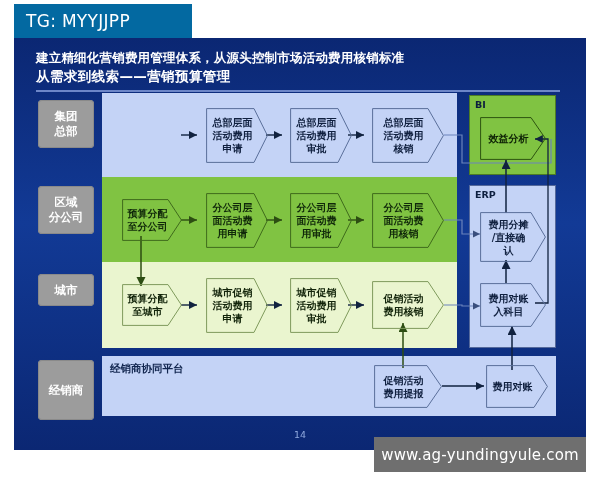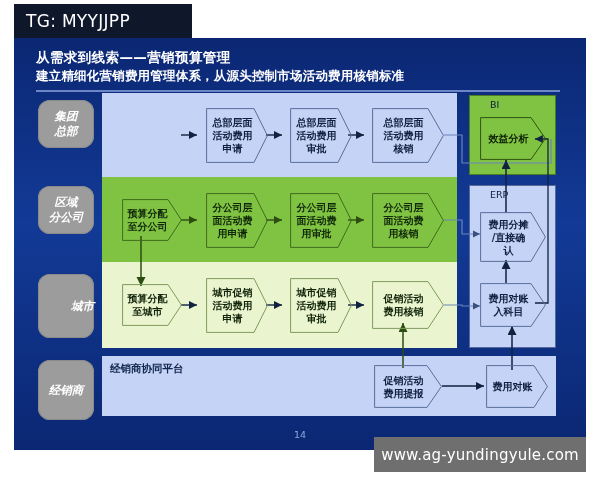--- a/index.html
+++ b/index.html
@@ -6,21 +6,21 @@
   html,body{ background:#ffffff; }
   body{
     width:600px; height:480px; position:relative;
     font-family:"DejaVu Sans","Liberation Sans",sans-serif;
     overflow:hidden;
   }
 
   
   #tg-badge{
     position:absolute; left:14px; top:4px; width:178px; height:34px;
-    background:#0f172a; color:#ffffff;
+    background:#0369a1; color:#ffffff;
     font-size:17px; letter-spacing:.3px;
     display:flex; align-items:center; padding-left:12px;
     z-index:30;
   }
 
   
   #slide{
     position:absolute; left:14px; top:38px; width:572px; height:412px;
     background:#0c2a7a;
     background-image:linear-gradient(180deg,#0b2773 0%,#123a96 45%,#0b2773 100%);
@@ -28,25 +28,24 @@
 
   #title-block{ position:absolute; left:22px; top:10px; width:520px; color:#ffffff; }
   #title-main{ font-size:13.5px; font-weight:bold; line-height:18px; letter-spacing:.4px; }
   #title-sub{ font-size:12.5px; font-weight:bold; line-height:18px; letter-spacing:.2px; margin-top:1px; }
   #title-rule{ position:absolute; left:22px; top:52px; width:524px; height:2px; background:#6d86c8; }
 
   
   .role-chip{
     position:absolute; left:24px; width:56px;
     background:#9c9c9c; color:#ffffff;
-    border-radius:12px;
+    border-radius:4px;
     display:flex; align-items:center; justify-content:center;
     text-align:center; font-size:11.5px; font-weight:bold; line-height:15px;
     box-shadow:0 0 0 1px #8a8a8a inset;
-    font-style:italic;
   }
 
   
   .band{ position:absolute; left:88px; width:355px; }
   #band-hq   { top:55px;  height:84px; background:#c4d3f6; }
   #band-branch{ top:139px; height:85px; background:#80c342; }
   #band-city { top:224px; height:86px; background:#eaf5cf; }
   #band-dealer{ top:318px; height:60px; background:#c4d3f6; left:88px; width:454px; }
 
   #dealer-label{
@@ -67,22 +66,22 @@
   
   #panel-bi{
     position:absolute; left:455px; top:57px; width:87px; height:80px;
     background:#80c342; border:1px solid #4d7c25;
   }
   #panel-erp{
     position:absolute; left:455px; top:147px; width:87px; height:163px;
     background:#c4d3f6; border:1px solid #55699b;
   }
   .panel-title{
-    position:absolute; left:20px; top:3px;
-    font-size:9.5px; font-weight:normal; color:#0d1f3f;
+    position:absolute; left:5px; top:3px;
+    font-size:9.5px; font-weight:bold; color:#0d1f3f;
   }
 
   
   #wires{ position:absolute; left:0; top:0; width:572px; height:412px; pointer-events:none; }
 
   
   #page-num{
     position:absolute; left:0; right:0; bottom:10px;
     text-align:center; color:#8fa8dd; font-size:9.5px;
   }
@@ -98,22 +97,22 @@
 </head>
 <body>
 
 <div id="tg-badge">
   <span>TG: MYYJJPP</span>
 </div>
 
 <div id="slide">
 
   <div id="title-block">
+    <div id="title-sub">建立精细化营销费用管理体系，从源头控制市场活动费用核销标准</div>
     <div id="title-main">从需求到线索——营销预算管理</div>
-    <div id="title-sub">建立精细化营销费用管理体系，从源头控制市场活动费用核销标准</div>
   </div>
   <div id="title-rule"></div>
 
   <div class="band" id="band-hq"></div>
   <div class="band" id="band-branch"></div>
   <div class="band" id="band-city"></div>
   <div class="band" id="band-dealer"></div>
 
   <div id="dealer-label">经销商协同平台</div>
 
@@ -122,21 +121,21 @@
       <div>集团</div>
       <div>总部</div>
     </div>
   </div>
   <div class="role-chip" id="chip-branch" style="top:148px;height:48px;">
     <div>
       <div>区域</div>
       <div>分公司</div>
     </div>
   </div>
-  <div class="role-chip" id="chip-city" style="top:236px;height:64px;justify-content:flex-end;">
+  <div class="role-chip" id="chip-city" style="top:236px;height:32px;">
     <div>
       <div>城市</div>
     </div>
   </div>
   <div class="role-chip" id="chip-dealer" style="top:322px;height:60px;">
     <div>
       <div>经销商</div>
     </div>
   </div>
 

